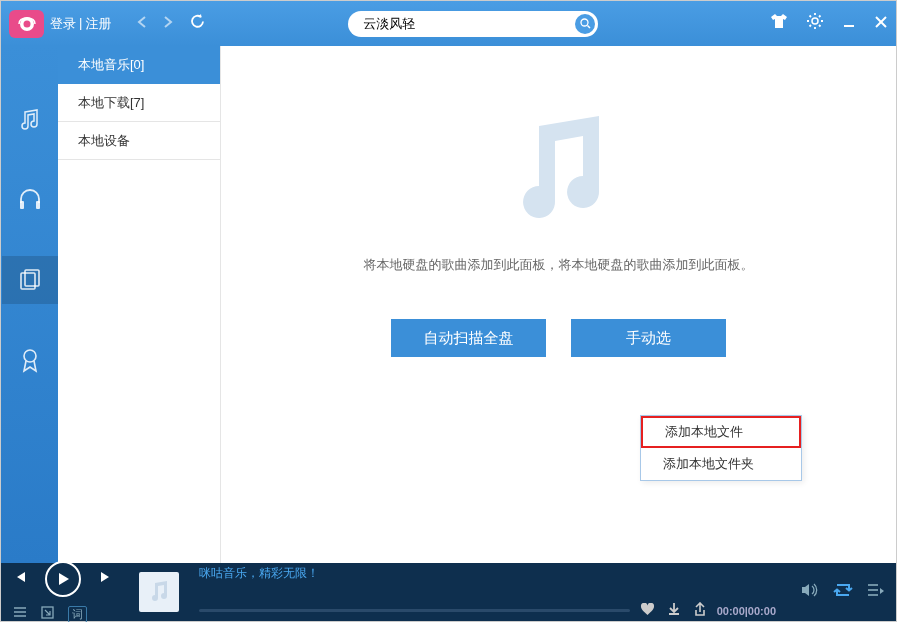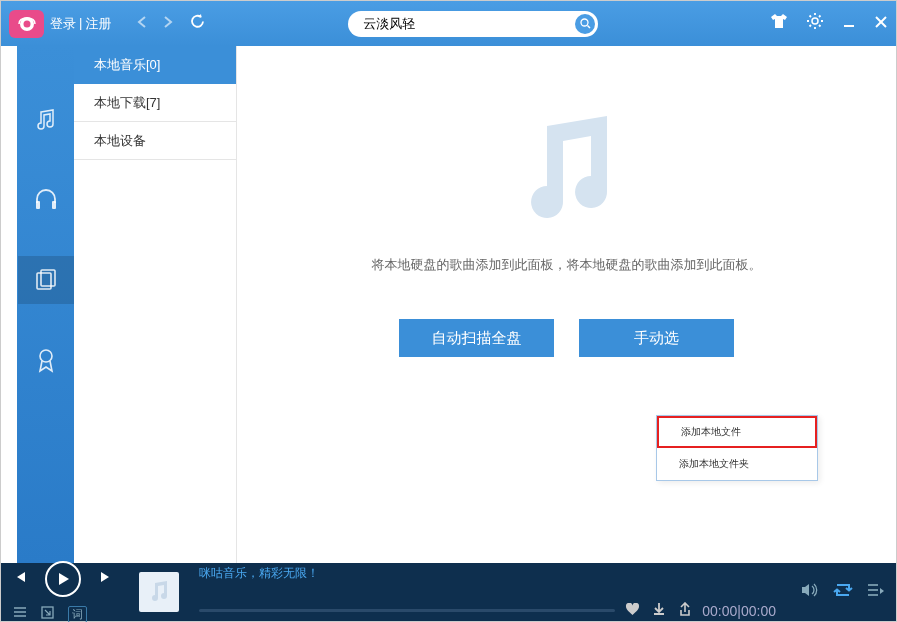--- a/index.html
+++ b/index.html
@@ -14,21 +14,21 @@
     .nav-arrows { display: flex; gap: 16px; margin-left: 20px; }
     .nav-arrow { color: rgba(255,255,255,0.6); cursor: pointer; font-size: 14px; }
     .refresh { color: rgba(255,255,255,0.9); cursor: pointer; margin-left: 10px; font-size: 16px; }
     .search-wrap { margin-left: auto; margin-right: auto; position: relative; }
     .search-input { width: 250px; height: 26px; border-radius: 13px; border: none; padding: 0 35px 0 15px; font-size: 13px; background: #fff; }
     .search-btn { position: absolute; right: 3px; top: 3px; width: 20px; height: 20px; border-radius: 50%; background: #4a9de4; border: none; color: #fff; cursor: pointer; display: flex; align-items: center; justify-content: center; }
     .header-right { display: flex; gap: 18px; align-items: center; margin-left: 30px; }
     .header-icon { color: #fff; cursor: pointer; font-size: 17px; }
     
     
-    .body { flex: 1; display: flex; overflow: hidden; padding-left: 16px; }
+    .body { flex: 1; display: flex; overflow: hidden; }
     
     
     .left-sidebar { width: 57px; background: linear-gradient(to bottom, #3b8fd8, #2a7bc8); display: flex; flex-direction: column; align-items: center; padding-top: 50px; gap: 32px; }
     .sidebar-icon { width: 56px; height: 48px; display: flex; align-items: center; justify-content: center; cursor: pointer; color: rgba(255,255,255,0.85); }
     .sidebar-icon.active { background: rgba(0,0,0,0.15); }
     
     
     .content { flex: 1; display: flex; background: #fff; }
     
     
@@ -39,37 +39,37 @@
     
     .main { flex: 1; display: flex; flex-direction: column; align-items: center; padding-top: 60px; position: relative; }
     .music-placeholder { width: 130px; height: 130px; margin-bottom: 20px; }
     .empty-title { font-size: 17px; color: #333; font-weight: bold; margin-bottom: 18px; }
     .empty-desc { font-size: 13px; color: #666; margin-bottom: 45px; }
     .action-buttons { display: flex; gap: 25px; }
     .action-btn { width: 155px; height: 38px; background: #3b8fd8; color: #fff; border: none; font-size: 15px; cursor: pointer; }
     
     
     .dropdown { position: absolute; top: 369px; left: 419px; width: 162px; border: 1px solid #a8c8e8; background: #fff; box-shadow: 2px 2px 6px rgba(0,0,0,0.08); }
-    .dropdown-item { height: 32px; display: flex; align-items: center; padding-left: 22px; font-size: 10px; cursor: pointer; color: #333; }
+    .dropdown-item { height: 32px; display: flex; align-items: center; padding-left: 22px; font-size: 13px; cursor: pointer; color: #333; }
     .dropdown-item.highlighted { border: 2px solid #e62020; height: 32px; }
     
     
     .player-bar { height: 58px; background: #0e2f4e; display: flex; align-items: center; padding: 0 12px; color: #fff; gap: 10px; }
     .player-controls { display: flex; align-items: center; gap: 18px; }
     .ctrl-btn { color: #fff; cursor: pointer; }
     .play-btn { width: 36px; height: 36px; border: 2px solid #fff; border-radius: 50%; display: flex; align-items: center; justify-content: center; cursor: pointer; }
     .sub-controls { display: flex; gap: 14px; margin-top: 6px; font-size: 13px; }
     .player-left { display: flex; flex-direction: column; gap: 3px; }
     .album-art { width: 40px; height: 40px; background: #e8f0f8; margin-left: 16px; border-radius: 2px; display: flex; align-items: center; justify-content: center; }
     .player-info { flex: 1; display: flex; flex-direction: column; gap: 20px; margin-left: 10px; }
     .player-text { color: #4aa8f0; font-size: 12px; }
     .progress-row { display: flex; align-items: center; gap: 10px; }
     .progress { flex: 1; height: 3px; background: #2a4a6a; border-radius: 2px; }
     .player-actions { display: flex; gap: 12px; font-size: 15px; }
-    .time { font-size: 14px; color: #aac; }
+    .time { font-size: 11px; color: #aac; font-weight: bold; }
     .player-right { display: flex; gap: 14px; align-items: center; margin-left: 15px; }
   </style>
 </head>
 <body>
 
 <div class="app">
 
   <div class="header">
     <div class="logo">
       <svg width="22" height="18" viewBox="0 0 22 18">

